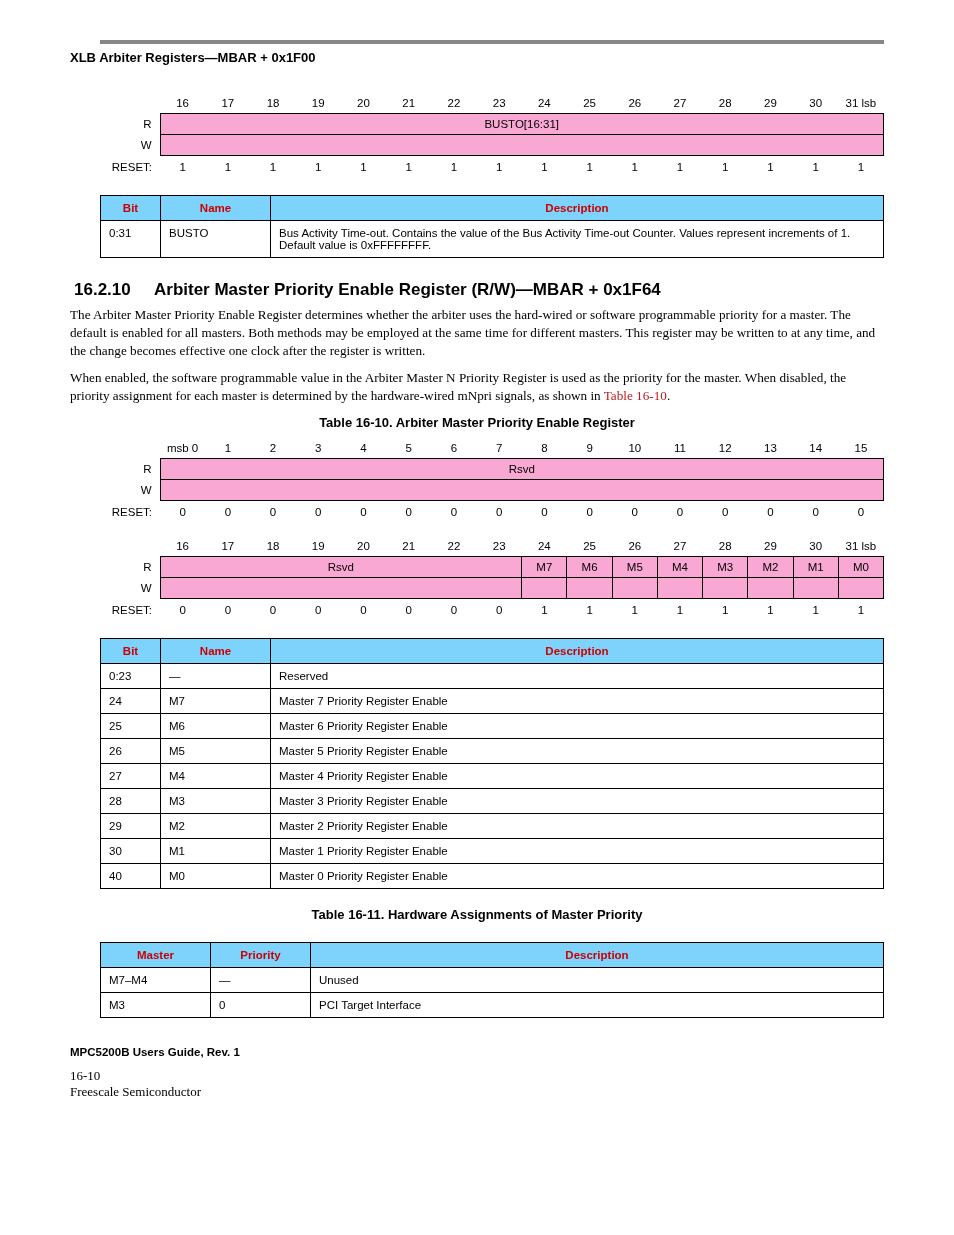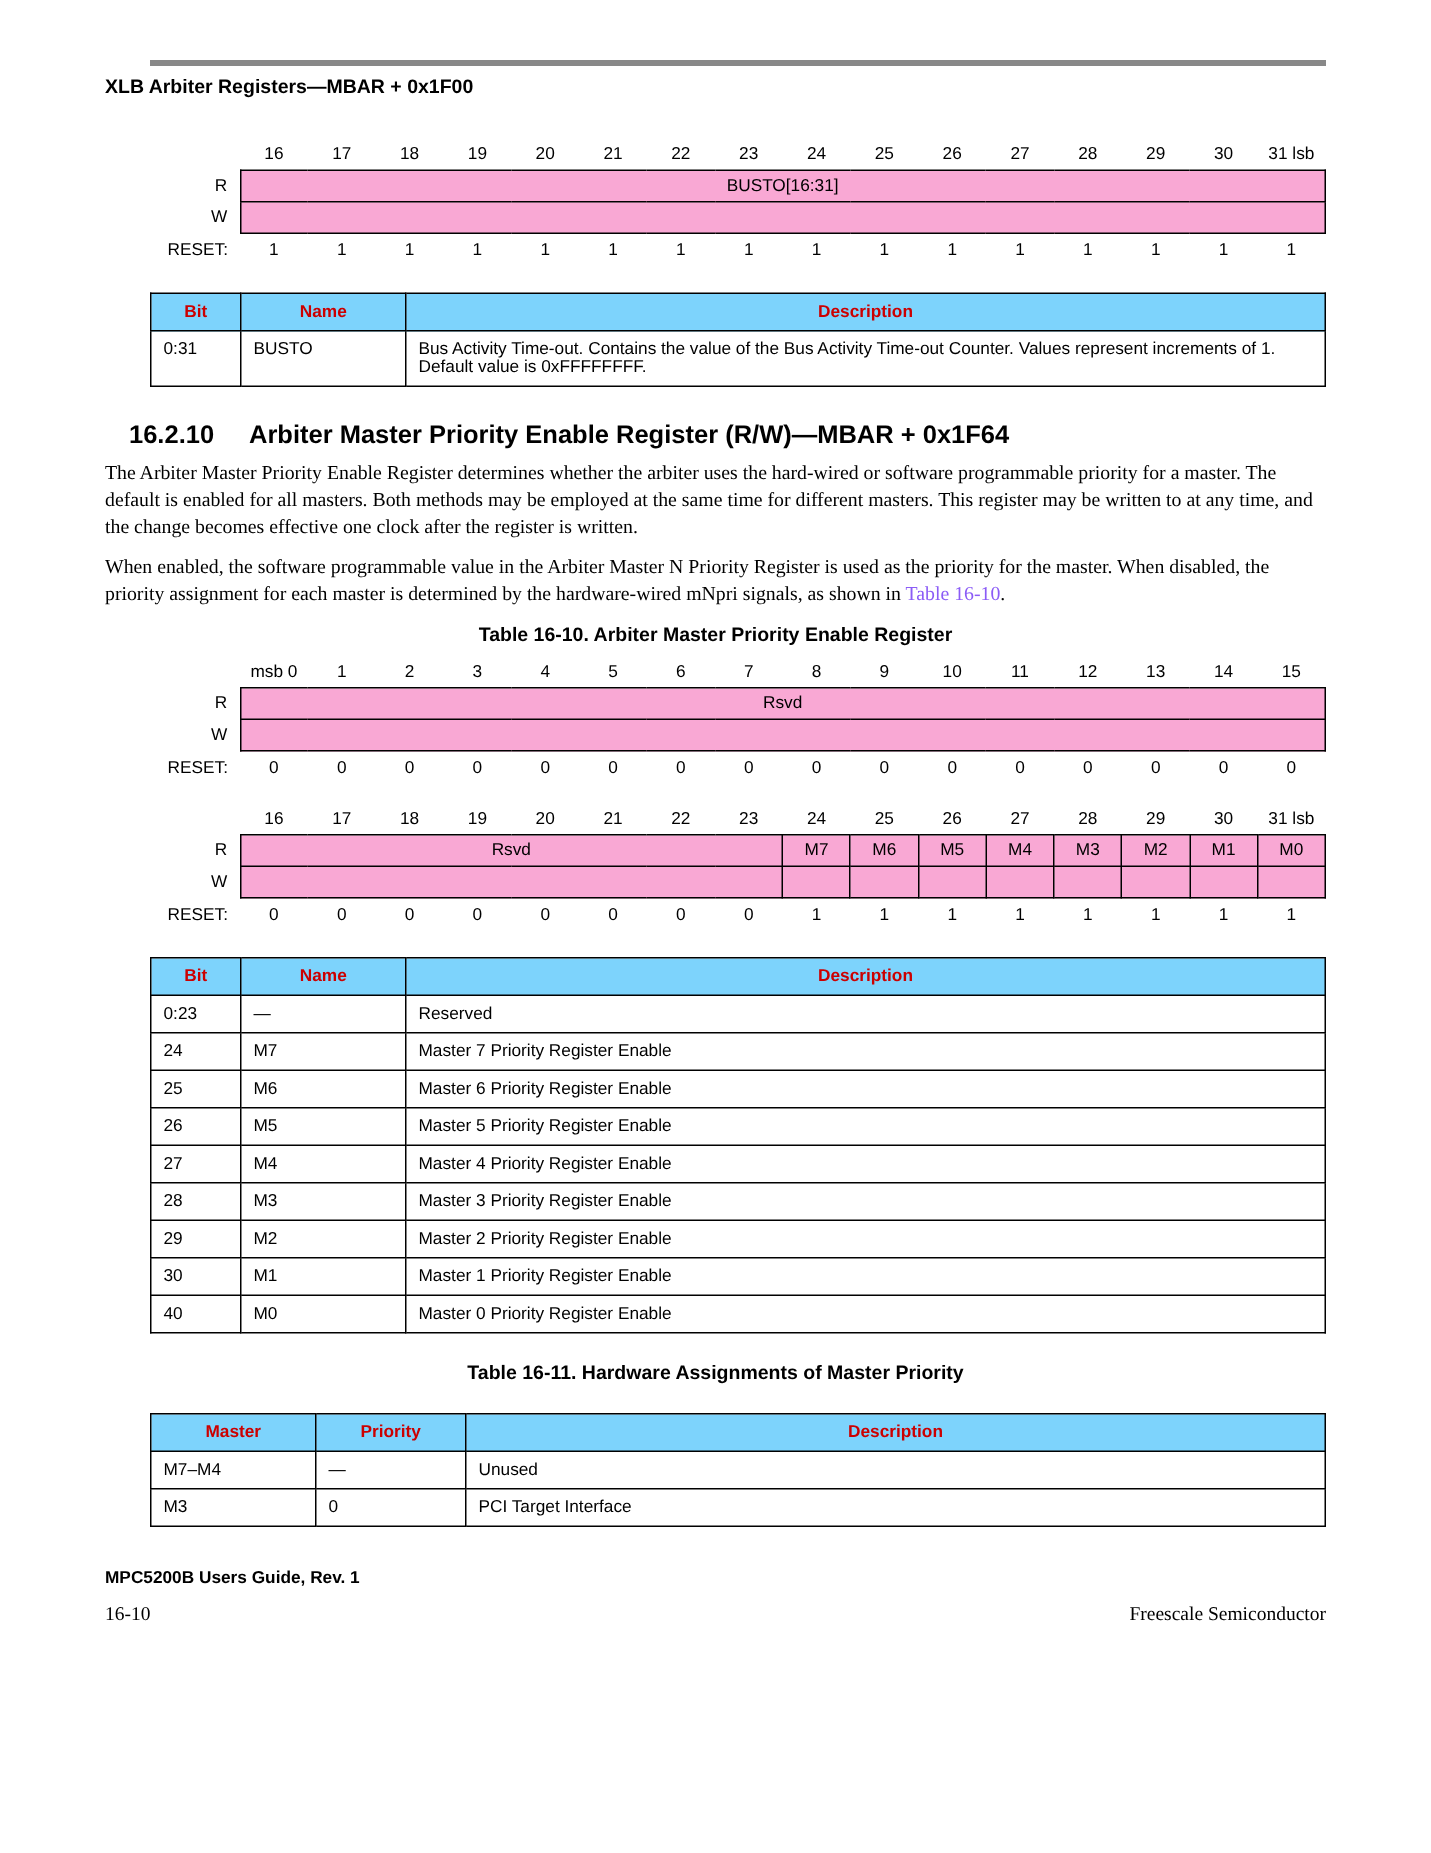--- a/index.html
+++ b/index.html
@@ -20,29 +20,29 @@
   .running-head {
     font-family: Arial, Helvetica, sans-serif;
     font-weight: bold;
     font-size: 13px;
     margin-bottom: 28px;
   }
   h2.section {
     font-family: Arial, Helvetica, sans-serif;
     font-weight: bold;
     font-size: 17px;
-    margin: 22px 0 6px 16px;
+    margin: 22px 0 6px 4px;
   }
   h2.section .num { display:inline-block; width: 80px; }
   p.body {
     margin: 6px 0 10px 0;
     line-height: 1.35;
     font-size: 13.2px;
   }
-  a.link { color: #8b5cf6; text-decoration: none; }
+  a.link { color: #b91c1c; text-decoration: none; }
   .table-title {
     font-family: Arial, Helvetica, sans-serif;
     font-weight: bold;
     font-size: 13px;
     text-align: center;
     margin: 10px 0 8px 0;
   }
 
   
   .reg-wrap { margin-left: 30px; }
@@ -102,20 +102,21 @@
     font-weight: bold;
     font-size: 11.5px;
     margin-top: 28px;
     margin-bottom: 4px;
   }
   .footer-row {
     display: flex;
     justify-content: space-between;
     font-size: 13px;
     margin-top: 10px;
+    flex-direction: column;
   }
 </style>
 </head>
 <body>
 
 <div class="top-rule"></div>
 <div class="running-head">XLB Arbiter Registers—MBAR + 0x1F00</div>
 
 <div class="reg-wrap">
 <table class="reg">

